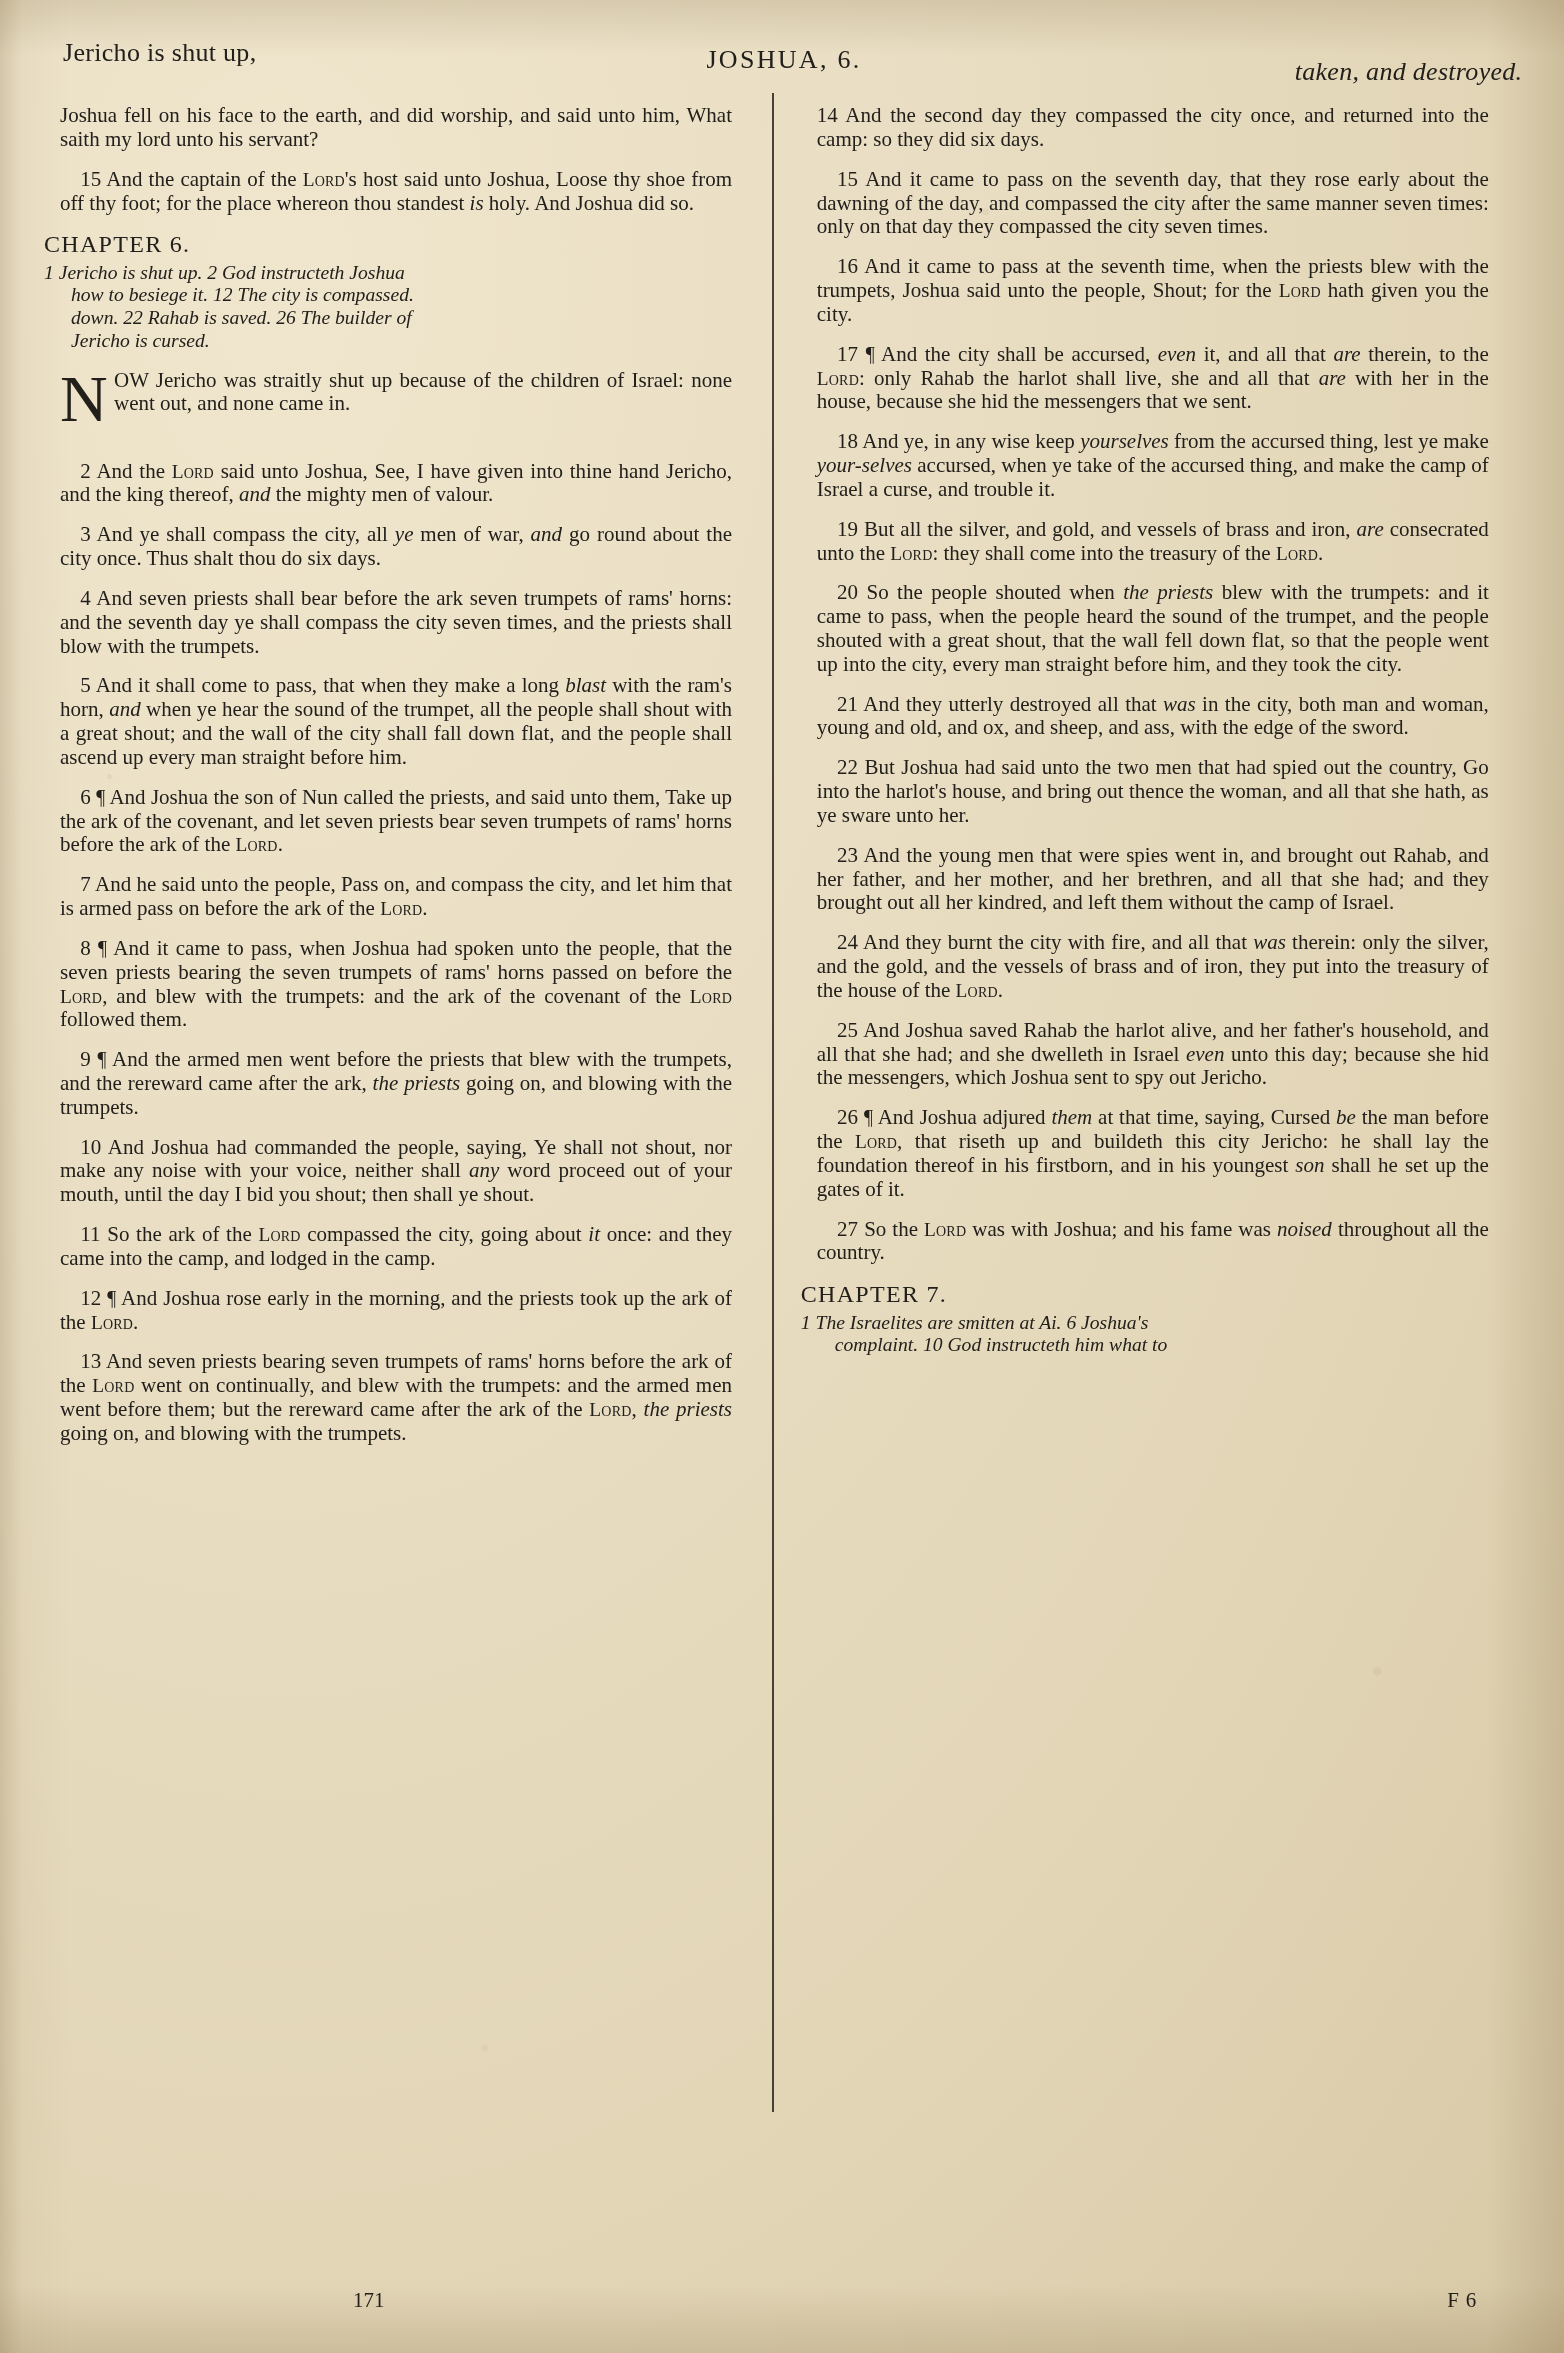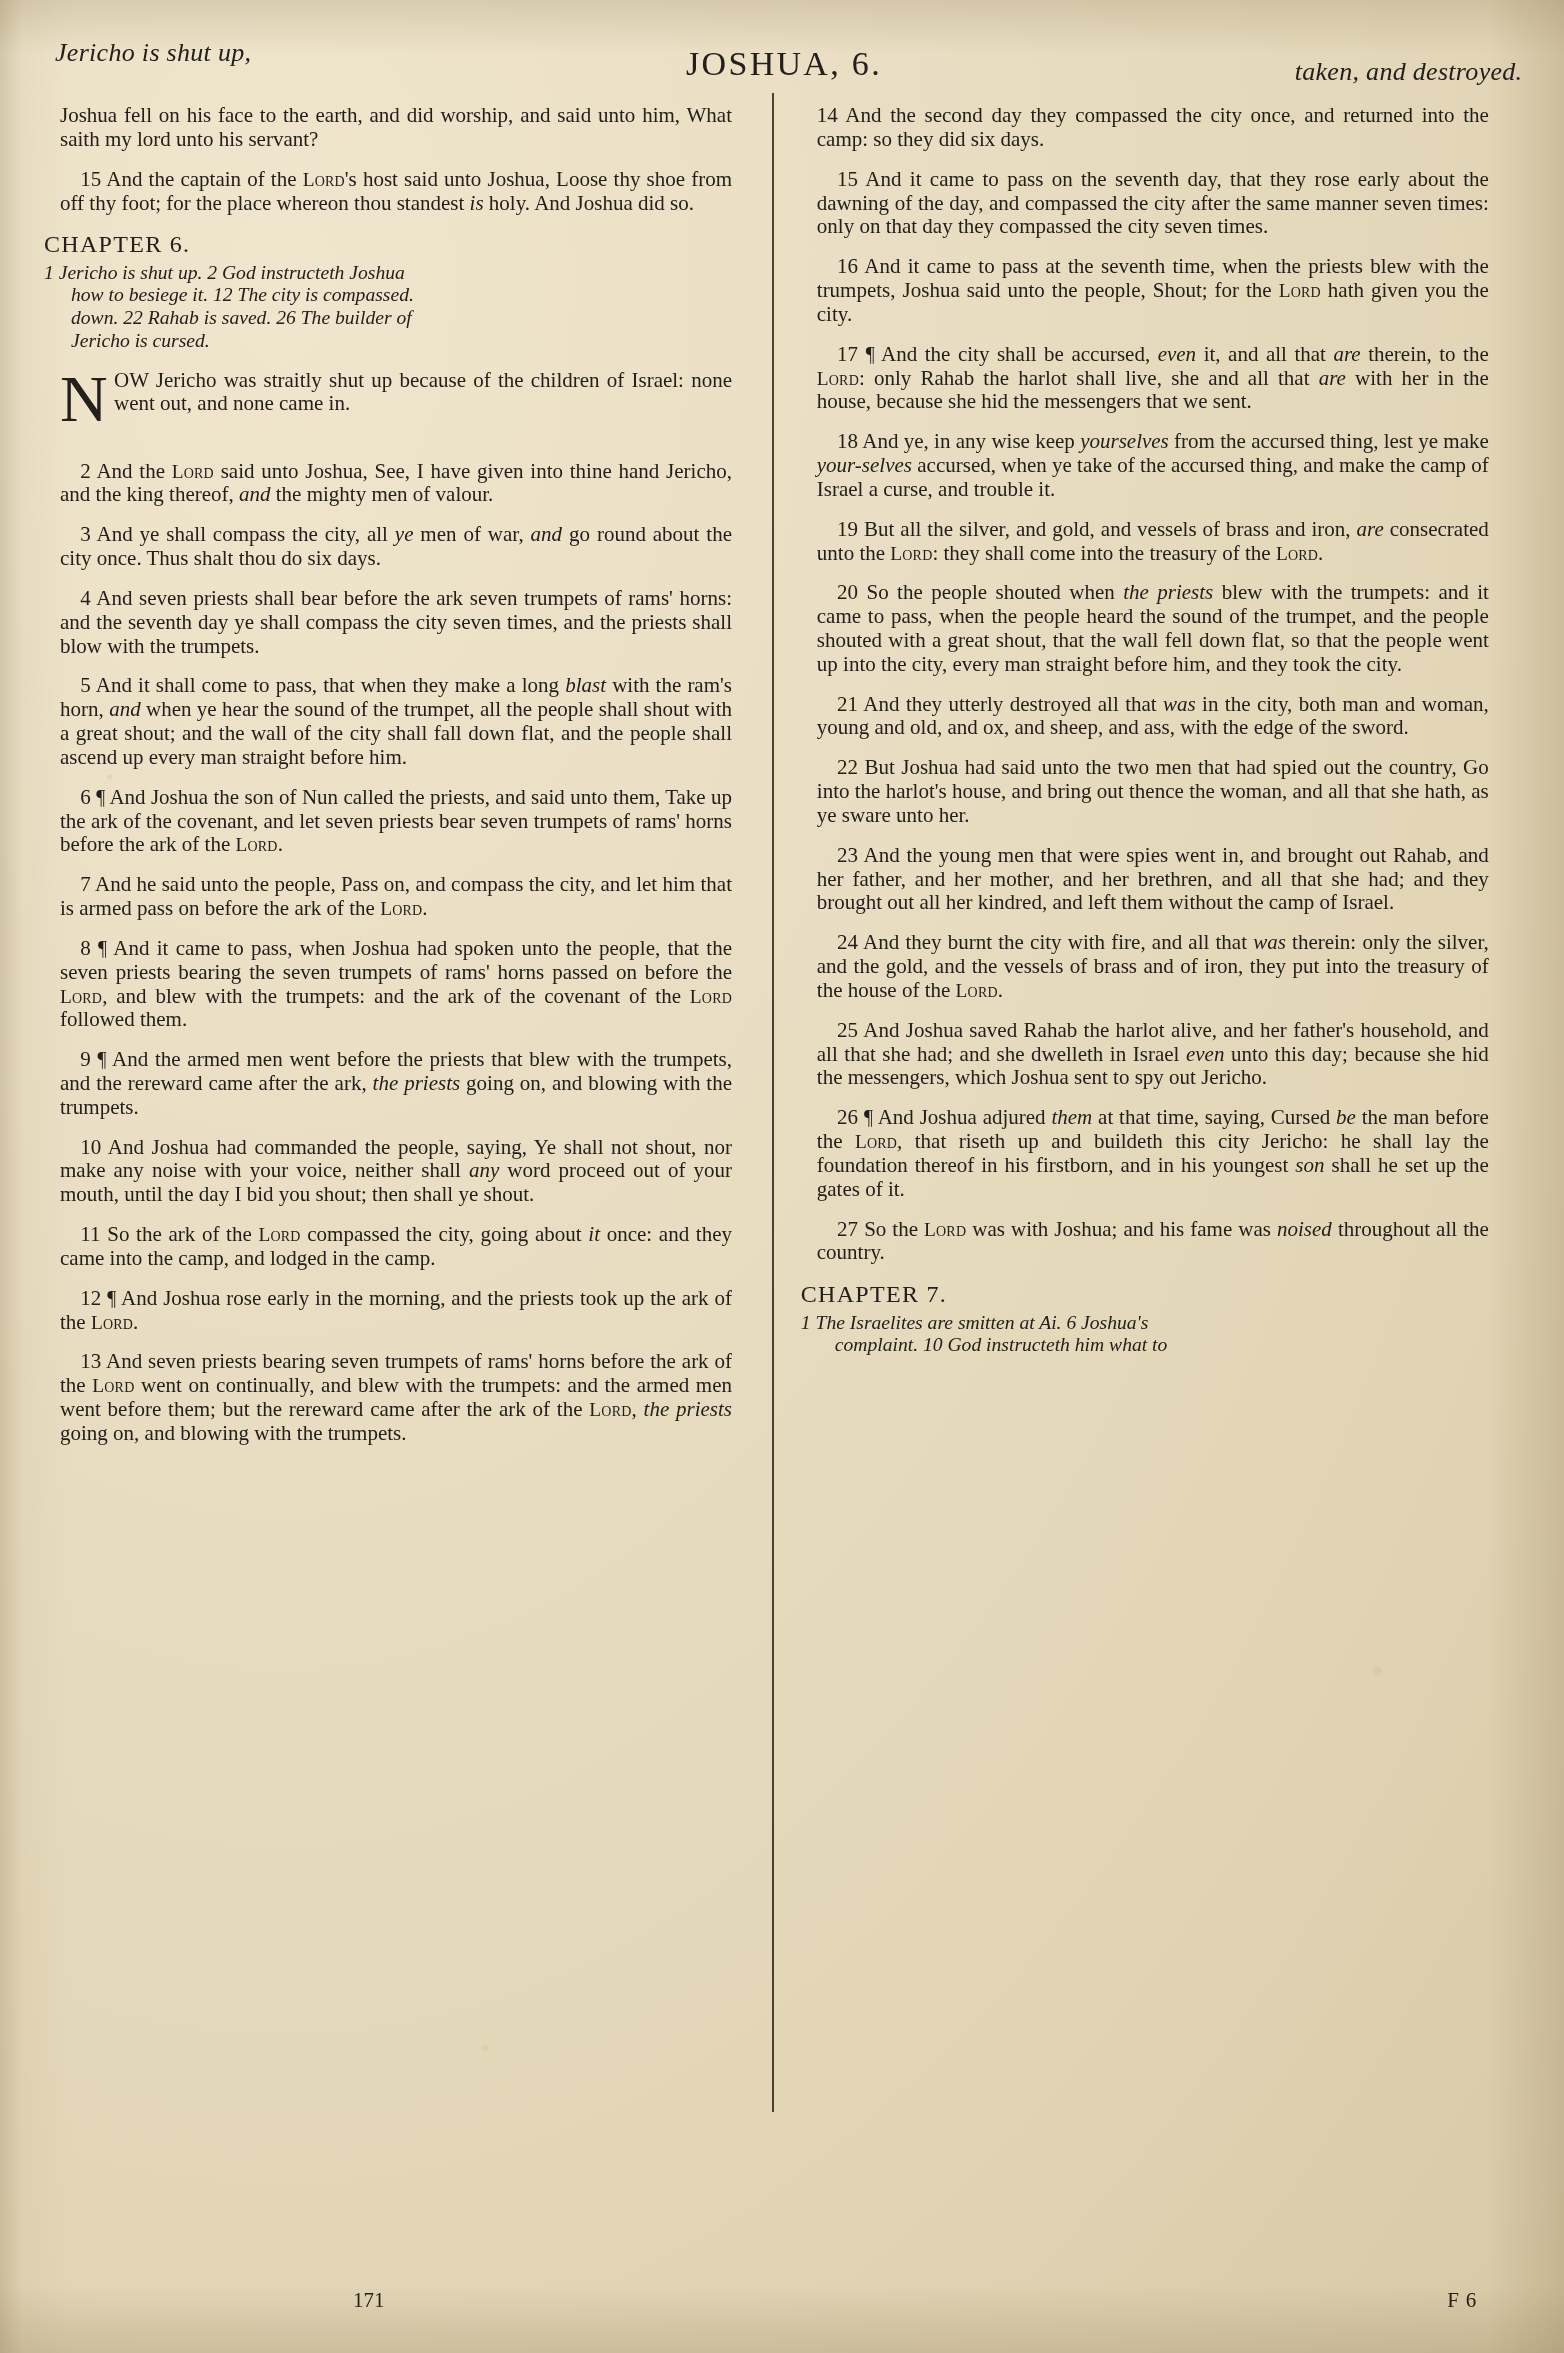--- a/index.html
+++ b/index.html
@@ -50,32 +50,31 @@
   }
 
   
   .runhead {
     position: relative;
     height: 49px;
     z-index: 7;
   }
   .runhead .left {
     position: absolute;
-    left: 11px;
+    left: 19px;
     top: 1.6px;
-    font-style: italic;
     font-size: 26px;
     letter-spacing: 0.3px;
   }
   .runhead .center {
     position: absolute;
     left: 50%;
     transform: translateX(-50%);
     top: 9.4px;
-    font-size: 34px;
+    font-size: 26px;
     letter-spacing: 2.3px;
   }
   .runhead .right {
     position: absolute;
     right: 1.6px;
     top: 21px;
     font-style: italic;
     font-size: 26px;
     letter-spacing: 0.3px;
   }

